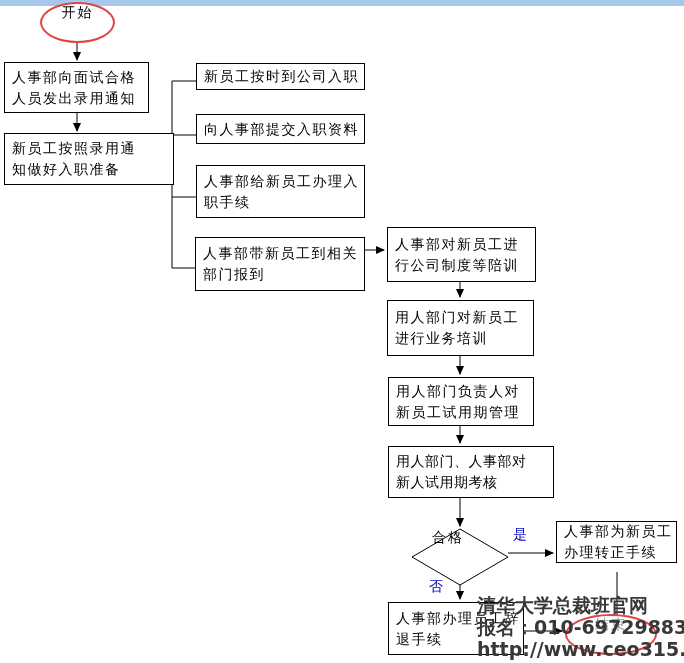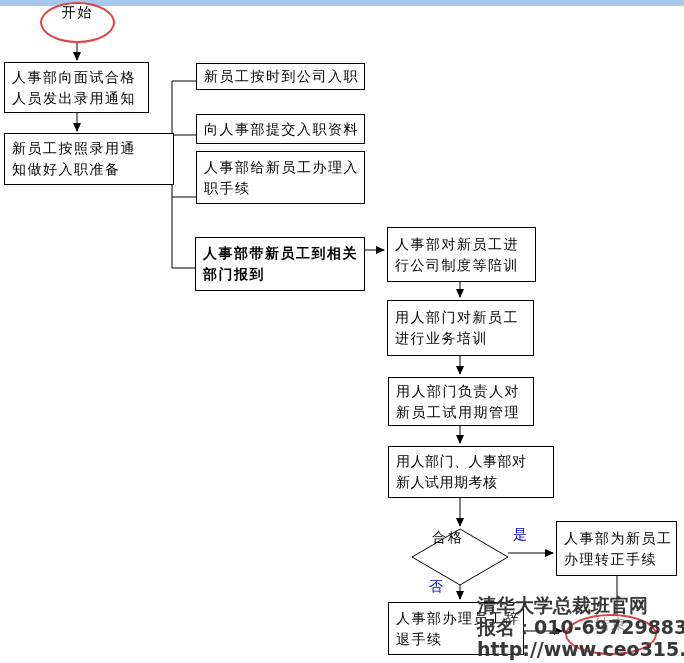--- a/index.html
+++ b/index.html
@@ -112,26 +112,26 @@
 </div>
 
 <div class="node" style="left:196px; top:63px; width:169px; height:27px;">
   <span class="label">新员工按时到公司入职</span>
 </div>
 
 <div class="node" style="left:196px; top:114px; width:169px; height:30px;">
   <span class="label">向人事部提交入职资料</span>
 </div>
 
-<div class="node" style="left:196px; top:151px; width:169px; height:53px;">
+<div class="node" style="left:196px; top:165px; width:169px; height:53px;">
   <span class="label">人事部给新员工办理入
 职手续</span>
 </div>
 
-<div class="node" style="left:195px; top:237px; width:170px; height:54px;font-weight:bold;">
+<div class="node" style="left:195px; top:237px; width:170px; height:54px;">
   <span class="label">人事部带新员工到相关
 部门报到</span>
 </div>
 
 <div class="node" style="left:387px; top:227px; width:149px; height:55px;">
   <span class="label">人事部对新员工进
 行公司制度等陪训</span>
 </div>
 
 <div class="node" style="left:387px; top:300px; width:147px; height:56px;">
@@ -149,21 +149,21 @@
 新人试用期考核</span>
 </div>
 
 <div class="decision-label">
   <span>合格</span>
 </div>
 
 <div class="branch-label branch-yes">是</div>
 <div class="branch-label branch-no">否</div>
 
-<div class="node" style="left:556px; top:521px; width:121px; height:55px;">
+<div class="node" style="left:556px; top:521px; width:121px; height:42px;">
   <span class="label">人事部为新员工
 办理转正手续</span>
 </div>
 
 <div class="node" style="left:388px; top:602px; width:136px; height:53px;">
   <span class="label">人事部办理员工辞
 退手续</span>
 </div>
 
 <div class="terminal end-terminal" style="left:565px; top:614px; width:92px; height:41px;">

